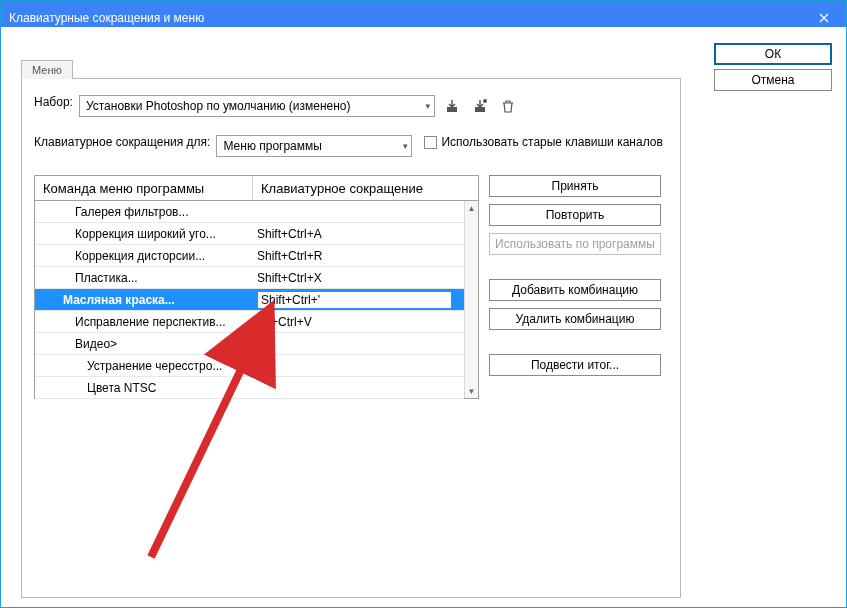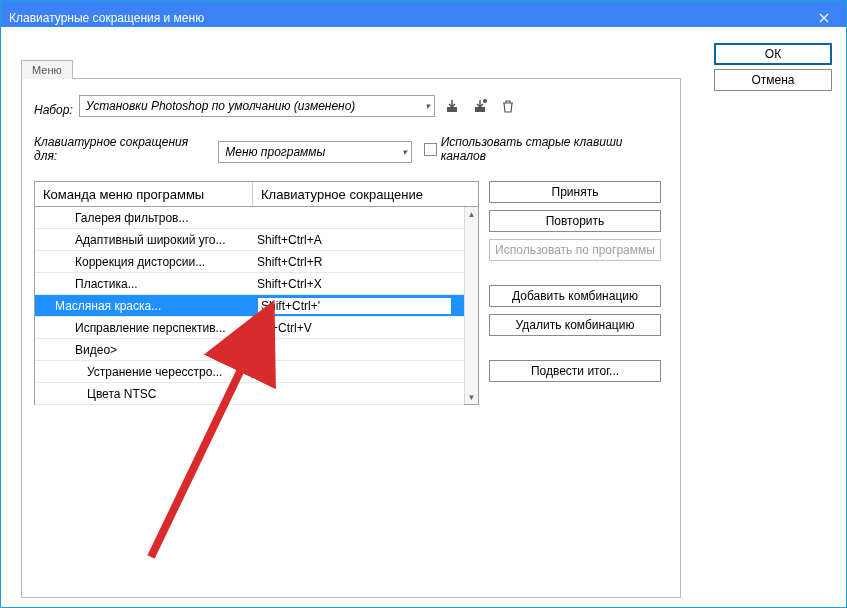--- a/index.html
+++ b/index.html
@@ -37,21 +37,21 @@
   .tab {
     border: 1px solid #b8b8b8; border-bottom: none;
     padding: 3px 10px; font-size: 11px; background: #fff;
     position: relative; top: 1px;
   }
   .tab.inactive { background: #f4f4f4; color: #555; }
   .tab-content {
     border: 1px solid #b8b8b8; padding: 16px 12px 12px 12px;
     min-height: 520px;
   }
-  .row { display: flex; align-items: flex-end; gap: 6px; margin-bottom: 18px; font-style: italic; }
+  .row { display: flex; align-items: flex-start; gap: 6px; margin-bottom: 18px; }
   .label { font-size: 12px; }
   .select {
     border: 1px solid #a0a0a0; height: 22px; display: flex;
     align-items: center; justify-content: space-between;
     padding: 0 4px 0 6px; background: #fff;
   }
   .select .chev { font-size: 9px; color: #555; }
   .icon-btn {
     width: 22px; height: 22px; display: flex; align-items: center;
     justify-content: center;
@@ -175,33 +175,33 @@
               <div class="th">Команда меню программы</div>
               <div class="th">Клавиатурное сокращение</div>
             </div>
             <div class="table-body">
               <div class="rows" id="rows">
                   <div class="trow">
                     <div class="tcell1" style="padding-left: 40px;">Галерея фильтров...</div>
                     <div class="tcell2"></div>
                   </div>
                   <div class="trow">
-                    <div class="tcell1" style="padding-left: 40px;">Адаптивный широкий уго...</div>
+                    <div class="tcell1" style="padding-left: 40px;">Коррекция широкий уго...</div>
                     <div class="tcell2">Shift+Ctrl+A</div>
                   </div>
                   <div class="trow">
                     <div class="tcell1" style="padding-left: 40px;">Коррекция дисторсии...</div>
                     <div class="tcell2">Shift+Ctrl+R</div>
                   </div>
                   <div class="trow">
                     <div class="tcell1" style="padding-left: 40px;">Пластика...</div>
                     <div class="tcell2">Shift+Ctrl+X</div>
                   </div>
                   <div class="trow selected">
-                    <div class="tcell1" style="padding-left: 20px;">Масляная краска...</div>
+                    <div class="tcell1" style="padding-left: 28px; font-weight: bold;">Масляная краска...</div>
                     <div class="tcell2">
                       <div class="shortcut-input">Shift+Ctrl+'</div>
                     </div>
                   </div>
                   <div class="trow">
                     <div class="tcell1" style="padding-left: 40px;">Исправление перспектив...</div>
                     <div class="tcell2">Alt+Ctrl+V</div>
                   </div>
                   <div class="trow">
                     <div class="tcell1" style="padding-left: 40px;">Видео&gt;</div>

